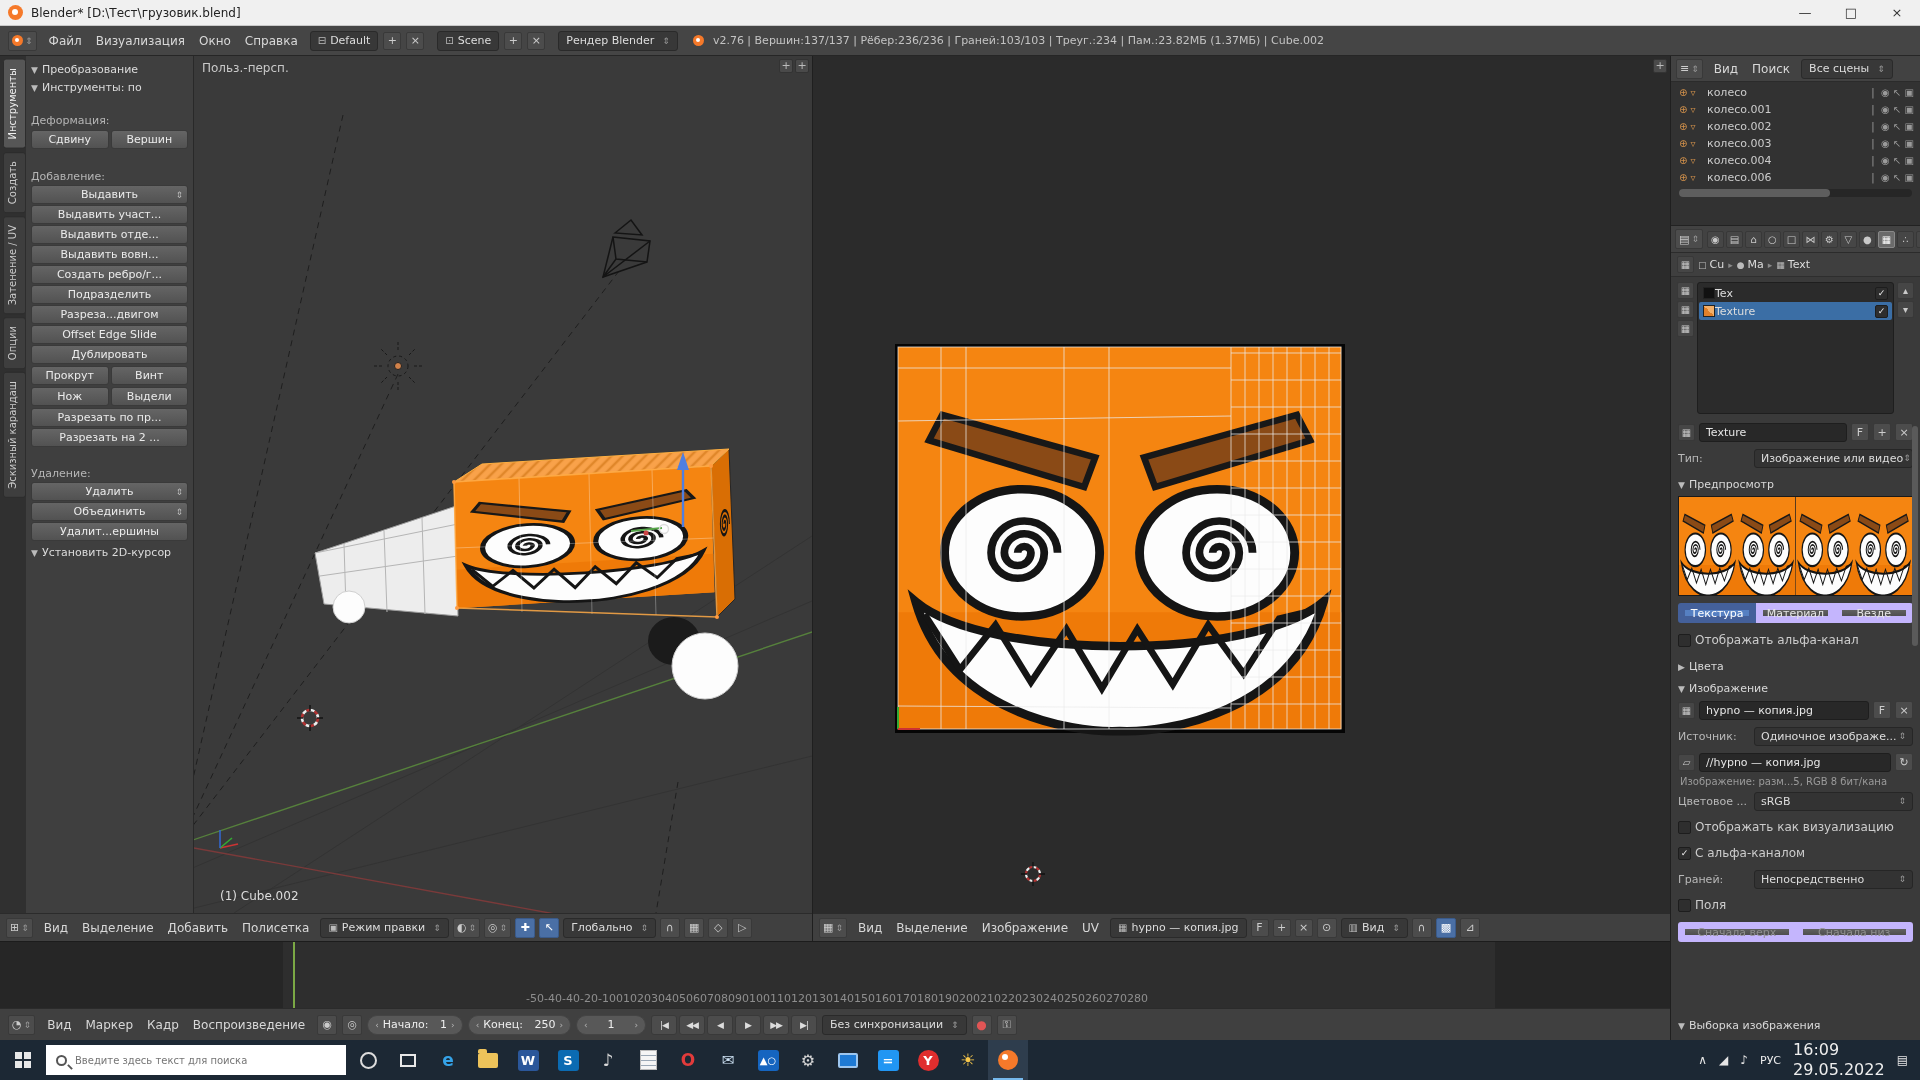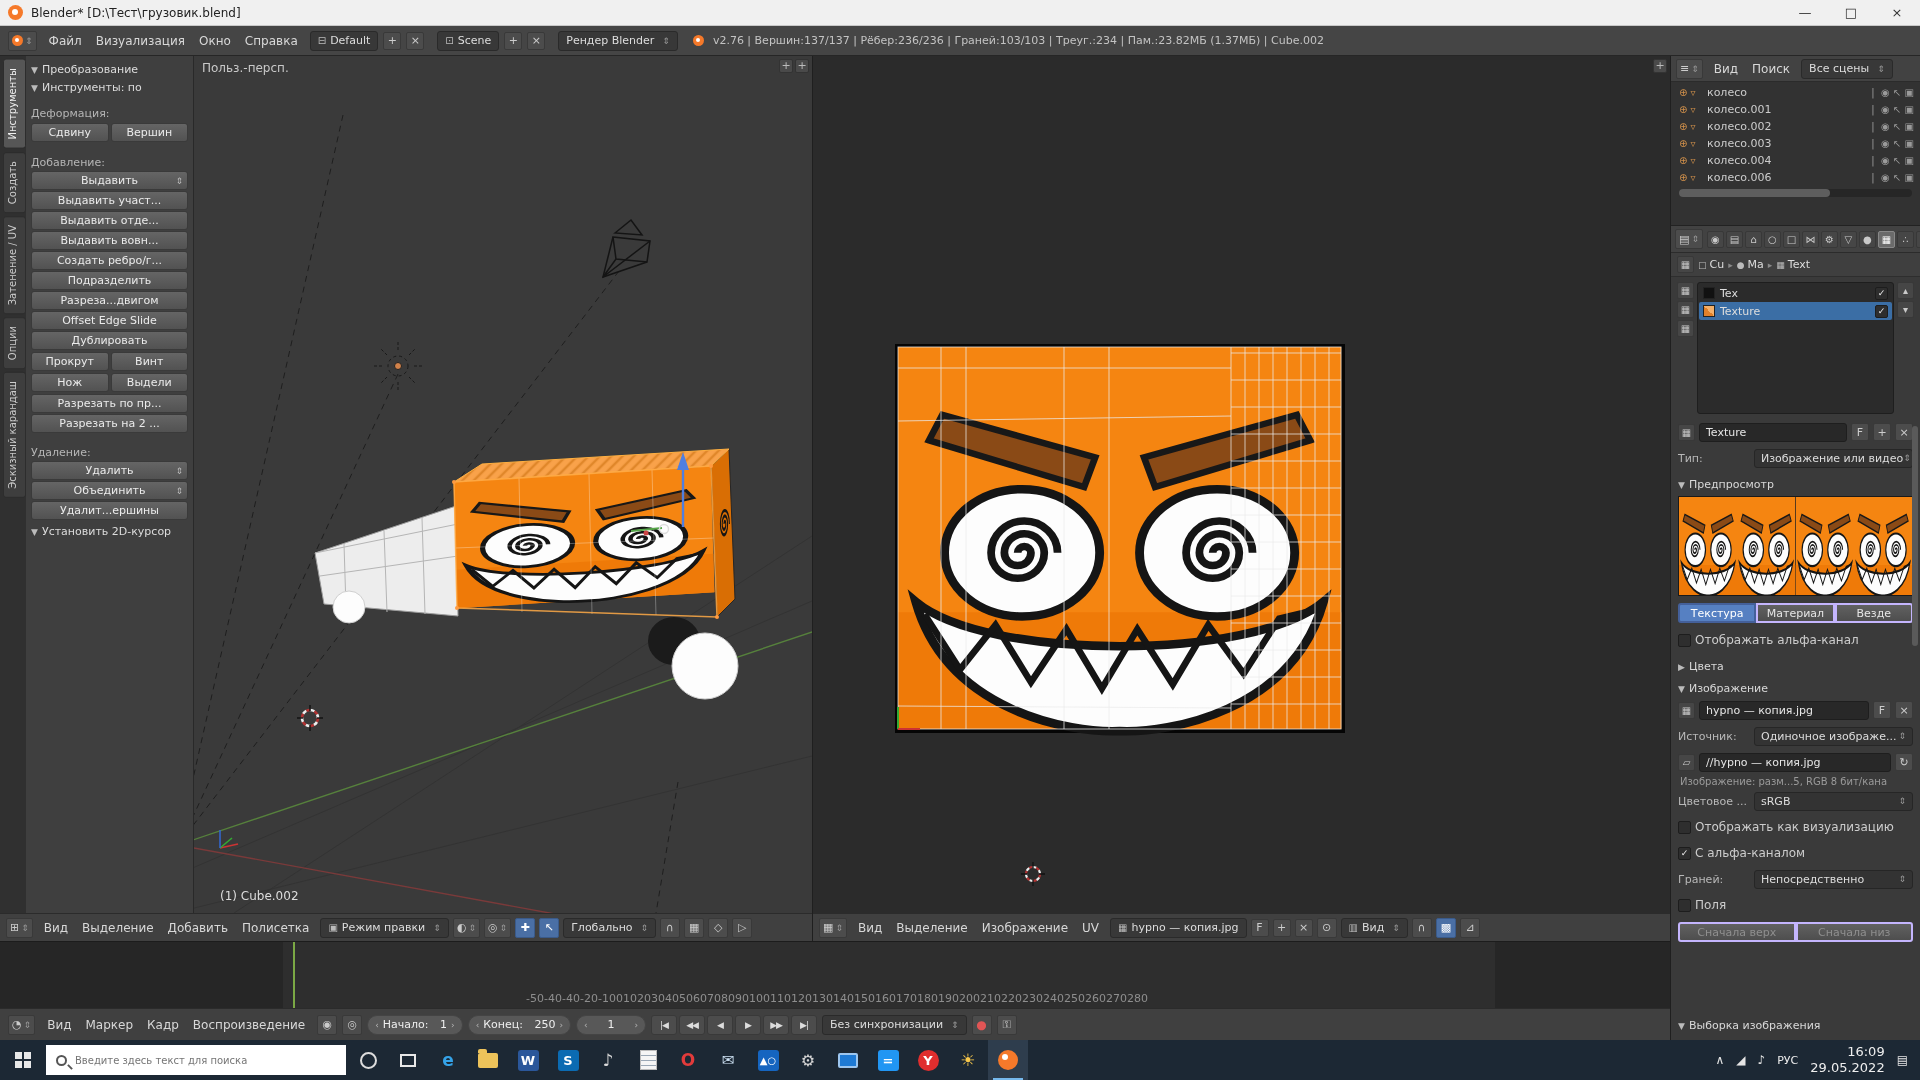--- a/index.html
+++ b/index.html
@@ -29,21 +29,21 @@
 .stats{font-size:11px;color:#c3c3c3;white-space:nowrap;margin-left:4px}
 
 .eheader{position:absolute;left:0;bottom:0;right:0;height:28px;background:#404040;border-top:1px solid #2b2b2b;display:flex;align-items:center;gap:4px;padding:0 6px;font-size:12px;color:#d5d5d5;overflow:hidden}
 
 .viewport3d{position:absolute;left:0;top:56px;width:812px;height:885px;background:#3a3a3a}
 .vtabs{position:absolute;left:0;top:0;width:26px;bottom:28px;background:#303030;display:flex;flex-direction:column;gap:3px;padding:3px 0 3px 3px}
 .vtab{writing-mode:vertical-rl;transform:rotate(180deg);background:#3e3e3e;border:1px solid #2d2d2d;color:#ccc;font-size:10px;padding:8px 3px;border-radius:3px;white-space:nowrap}
 .vtab:first-child{background:#565656;color:#f0f0f0}
 .toolshelf{position:absolute;left:26px;top:0;width:168px;bottom:28px;background:#3f3f3f;border-right:1px solid #292929;padding:2px 5px;overflow:hidden}
 .shelf-h{color:#dcdcdc;font-size:11px;margin:5px 0 3px;display:flex;align-items:center}
-.shelf-label{font-size:11px;color:#b5b5b5;margin:13px 0 2px}
+.shelf-label{font-size:11px;color:#b5b5b5;margin:20px 0 2px}
 .tbtn{display:block;position:relative;width:100%;height:19px;line-height:17px;text-align:center;background:linear-gradient(#656565,#525252);border:1px solid #3a3a3a;border-radius:3px;color:#ebebeb;font-size:11px;margin:1px 0;white-space:nowrap;overflow:hidden}
 .btnrow{display:flex;gap:2px}
 .btnrow .tbtn{flex:1}
 .arrfirst .tbtn:first-child::after,.arrall .tbtn:nth-child(-n+2)::after{content:"⇕";position:absolute;right:4px;top:1px;font-size:9px;color:#bbb}
 .view3d-canvas{position:absolute;left:194px;top:0;right:0;bottom:28px;overflow:hidden;background:#3a3a3a}
 .corner-plus{position:absolute;top:3px;right:3px;display:flex;gap:2px;z-index:5}
 .corner-plus span{width:14px;height:14px;background:#4a4a4a;border:1px solid #333;border-radius:2px;color:#bbb;font-size:11px;line-height:12px;text-align:center}
 
 .uveditor{position:absolute;left:812px;top:56px;width:858px;height:885px;background:#2b2b2b;border-left:1px solid #1f1f1f}
 .uv-canvas{position:absolute;left:0;top:0;right:0;bottom:28px;overflow:hidden}
@@ -75,37 +75,37 @@
 .ctx-icons{display:flex;gap:2px}
 .cicon{width:17px;height:17px;background:#464646;border:1px solid #383838;border-radius:2px;display:inline-flex;align-items:center;justify-content:center;font-size:10px;color:#c9c9c9;flex:none}
 .cicon.on{background:#6b6b6b;border-color:#888;color:#fff}
 .breadcrumb{height:24px;background:#3f3f3f;border-bottom:1px solid #2e2e2e;display:flex;align-items:center;gap:4px;padding:0 6px;font-size:11px}
 .bc-item{display:inline-flex;align-items:center;gap:3px;color:#ddd}
 .bc-ic{font-size:9px;color:#bbb}
 .bc-sep{color:#8a8a8a;font-size:9px}
 .slotwrap{display:flex;gap:3px;margin:5px 6px}
 .slotside,.slotcol{display:flex;flex-direction:column;gap:2px}
 .slotlist{flex:1;background:#2b2b2b;border:1px solid #1e1e1e;border-radius:3px;height:132px;overflow:hidden;padding:1px}
-.slotrow{display:flex;align-items:center;gap:5px;padding:0 4px;height:18px;font-size:11px;color:#ddd}
+.slotrow{display:flex;align-items:center;padding:0 4px;height:18px;font-size:11px;color:#ddd}
 .slotrow.sel{background:#3b6ea5;border-radius:2px}
 .sicon{width:12px;height:12px;border:1px solid #222;flex:none}
 .sicon.dark{background:#111}
 .sicon.orange{background:linear-gradient(45deg,#e0802a 50%,#f3b06a 50%)}
 .check{width:13px;height:13px;background:#2e2e2e;border:1px solid #1d1d1d;border-radius:2px;display:inline-flex;align-items:center;justify-content:center;font-size:9px;color:#eee;flex:none}
 .check.on::after{content:"✓"}
 .prow{display:flex;align-items:center;gap:4px;margin:3px 7px;min-height:20px}
 .plabel{width:72px;font-size:11px;color:#b8b8b8;flex:none}
 .enum{height:19px;background:#333;border:1px solid #262626;border-radius:3px;display:flex;align-items:center;padding:0 6px;color:#ddd;font-size:11px;white-space:nowrap;overflow:hidden}
 .enum .arr{margin-left:auto}
 .tfield{height:19px;background:#282828;border:1px solid #1e1e1e;border-radius:3px;display:flex;align-items:center;padding:0 6px;color:#e5e5e5;font-size:11px;white-space:nowrap;overflow:hidden}
 .sech{display:flex;align-items:center;color:#d8d8d8;font-size:11px;margin:7px 7px 2px}
 .preview{margin:3px 7px;height:100px;background:#222;border:1px solid #1a1a1a;display:flex;overflow:hidden}
 .preview svg{flex:1;height:100%}
 .toggle3{display:flex;margin:4px 7px}
-.toggle3 span{flex:1;height:20px;display:flex;align-items:center;justify-content:center;background:linear-gradient(#616161,#4e4e4e);border:2px solid #c4b5fd;font-size:11px;color:#e5e5e5}
+.toggle3 span{flex:1;height:20px;display:flex;align-items:center;justify-content:center;background:linear-gradient(#616161,#4e4e4e);border:7px solid #c4b5fd;font-size:11px;color:#e5e5e5}
 .toggle3 span:first-child{border-radius:3px 0 0 3px}
 .toggle3 span:last-child{border-radius:0 3px 3px 0}
 .toggle3 span.on{background:#5680c2;color:#fff;border-color:#44609a}
 .toggle3 span.dis{color:#8f8f8f}
 .pinfo{font-size:10px;color:#9a9a9a;margin:1px 9px}
 .props-scroll{position:absolute;right:2px;top:200px;width:6px;height:220px;background:#5a5a5a;border-radius:3px}
 .sampling{margin-top:auto;margin-bottom:8px}
 
 .taskbar{position:absolute;left:0;top:1040px;width:1920px;height:40px;background:#1c2834;display:flex;align-items:center;color:#eee}
 .tb-start{width:46px;height:40px;display:flex;align-items:center;justify-content:center}
@@ -121,21 +121,21 @@
 .gl{font-size:17px;font-weight:bold}
 .sq{width:21px;height:21px;border-radius:3px;display:flex;align-items:center;justify-content:center;font-size:13px;font-weight:bold;color:#fff}
 .ring{width:17px;height:17px;border:2px solid #ddd;border-radius:50%}
 .tv{width:16px;height:13px;border:2px solid #e8e8e8}
 .folder{width:20px;height:15px;background:#edc35a;border-radius:2px;position:relative}
 .folder::before{content:"";position:absolute;top:-4px;left:0;width:9px;height:4px;background:#edc35a;border-radius:2px 2px 0 0}
 .note{width:17px;height:20px;background:#f5f5f5;border:1px solid #bbb;background-image:repeating-linear-gradient(#f5f5f5 0 4px,#9aa7b5 4px 5px)}
 .monit{width:20px;height:15px;background:#1e7ad4;border:2px solid #9cc6ef;border-radius:2px}
 .tray{margin-left:auto;display:flex;align-items:center;gap:12px;padding-right:12px;font-size:11px}
 .tray .tico{color:#e5e5e5;font-size:12px}
-.clock{text-align:right;line-height:1.25;font-size:13px}
+.clock{text-align:left;line-height:1.25;font-size:16px}
 </style>
 </head>
 <body>
 
 <svg width="0" height="0" style="position:absolute" aria-hidden="true">
 <defs>
   <path id="spiral" d="M0,0 a3,3 0 1 1 6,0 a6,6 0 1 1 -12,0 a9,9 0 1 1 18,0 a12,12 0 1 1 -24,0 a15,15 0 1 1 30,0" fill="none" stroke="#151515" stroke-width="3.5"></path>
   <pattern id="hatch" width="8" height="8" patternUnits="userSpaceOnUse" patternTransform="rotate(45)">
     <rect width="8" height="8" fill="#f9a24a"></rect>
     <line x1="2" y1="0" x2="2" y2="8" stroke="#e0872a" stroke-width="2.5"></line>

